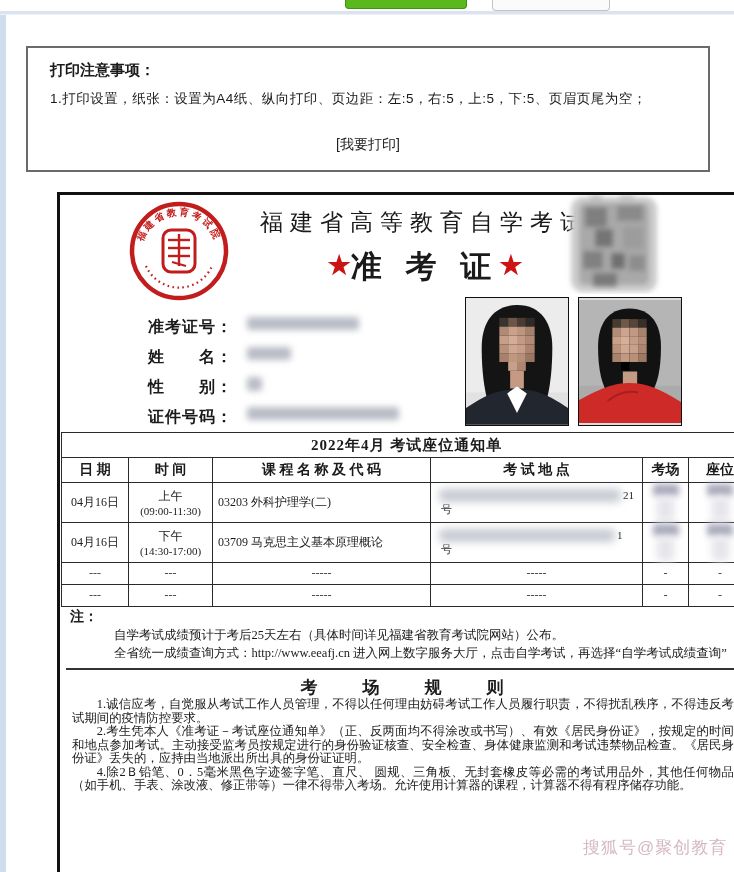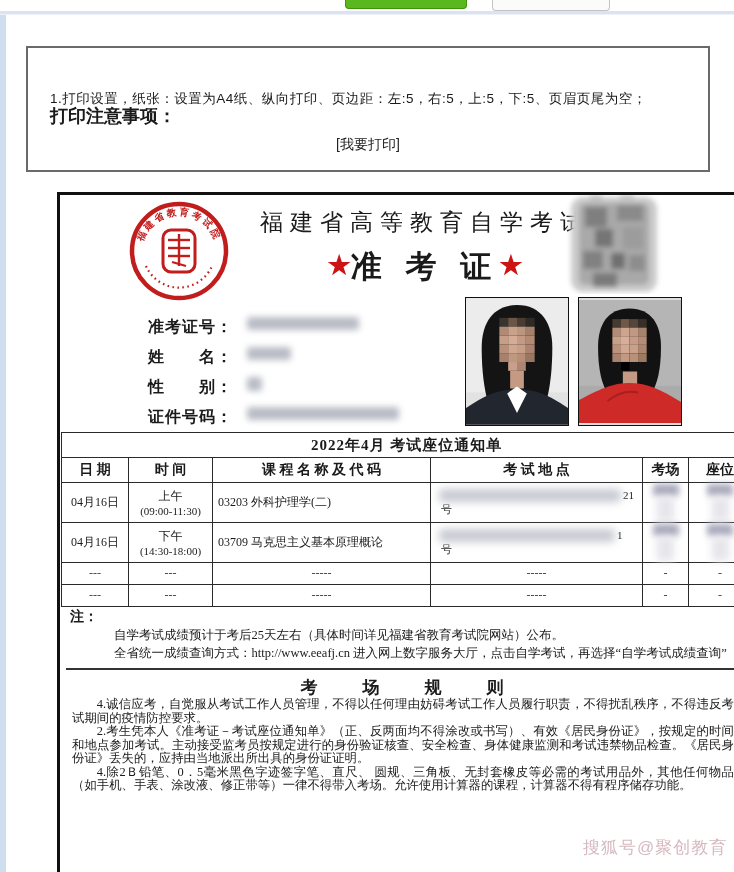--- a/index.html
+++ b/index.html
@@ -12,21 +12,21 @@
     background:#5bb71e; border:1px solid #3f9310; border-top:none; border-radius:0 0 4px 4px; }
   .btn-white { position:absolute; left:492px; top:0; width:118px; height:11px;
     background:#fbfbfb; border:1px solid #c3c3c3; border-top:none; border-radius:0 0 4px 4px; }
   .top-band { position:absolute; left:0; top:11px; width:734px; height:4px;
     background:#dbe3f0; border-bottom:1px solid #eef2f8; }
   .left-strip { position:absolute; left:0; top:15px; width:6px; height:857px; background:#cfdeef; }
 
   
   .notice { position:absolute; left:26px; top:46px; width:684px; height:126px;
     border:2px solid #6a6a6a; background:#fff; font-family:"Liberation Sans", sans-serif; }
-  .notice-title { position:absolute; left:22px; top:13px; font-size:18px; font-weight:bold;margin-top:43px; }
+  .notice-title { position:absolute; left:22px; top:13px; font-size:15px; font-weight:bold; }
   .notice-line { position:absolute; left:22px; top:42px; font-size:13.5px; letter-spacing:0.5px; }
   .print-link { position:absolute; left:0; right:0; top:88px; text-align:center;
     font-size:14px; color:#222; cursor:pointer; }
 
   
   .ticket { position:absolute; left:57px; top:192px; width:700px; height:700px;
     border:3px solid #111; background:#fff; }
   .seal { position:absolute; left:68px; top:5px; width:102px; height:102px; }
   .head-titles { position:absolute; left:150px; top:12px; width:430px; text-align:center; }
   .org-title { font-size:23px; letter-spacing:7px; font-weight:500; white-space:nowrap; }
@@ -278,21 +278,21 @@
             </td>
         <td>
               <div class="mini-blob"></div>
               <div class="mini-tail"></div>
             </td>
       </tr>
       <tr class="r-exam">
         <td>04月16日</td>
         <td>
           <div>下午</div>
-              <div style="font-size:11px">(14:30-18:00)</div>
+              <div style="font-size:11px">(14:30-17:00)</div>
         </td>
         <td class="cell-course">03709 马克思主义基本原理概论</td>
         <td class="cell-loc">
           <div class="loc-line1">
                 <span class="loc-blob" style="width:176px"></span>
                 <span class="loc-sfx">1</span>
               </div>
           <div class="loc-sfx" style="text-align:left">号</div>
         </td>
         <td>
@@ -325,20 +325,20 @@
 
     <div class="notes">
       <div class="notes-label">注：</div>
       <div class="note-line">自学考试成绩预计于考后25天左右（具体时间详见福建省教育考试院网站）公布。</div>
       <div class="note-line">全省统一成绩查询方式：http://www.eeafj.cn 进入网上数字服务大厅，点击自学考试，再选择“自学考试成绩查询”</div>
     </div>
     <div class="rule-hr"></div>
 
     <div class="rules-title">考　场　规　则</div>
     <div class="rules">
-      <p>4.诚信应考，自觉服从考试工作人员管理，不得以任何理由妨碍考试工作人员履行职责，不得扰乱秩序，不得违反考试期间的疫情防控要求。</p>
+      <p>1.诚信应考，自觉服从考试工作人员管理，不得以任何理由妨碍考试工作人员履行职责，不得扰乱秩序，不得违反考试期间的疫情防控要求。</p>
       <p>2.考生凭本人《准考证－考试座位通知单》（正、反两面均不得涂改或书写）、有效《居民身份证》，按规定的时间和地点参加考试。主动接受监考员按规定进行的身份验证核查、安全检查、身体健康监测和考试违禁物品检查。《居民身份证》丢失的，应持由当地派出所出具的身份证证明。</p>
       <p>4.除2Ｂ铅笔、0．5毫米黑色字迹签字笔、直尺、 圆规、三角板、无封套橡皮等必需的考试用品外，其他任何物品（如手机、手表、涂改液、修正带等）一律不得带入考场。允许使用计算器的课程，计算器不得有程序储存功能。</p>
     </div>
   </div>
 
   <div class="watermark">搜狐号@聚创教育</div>
 </div>
 
 </body></html>

